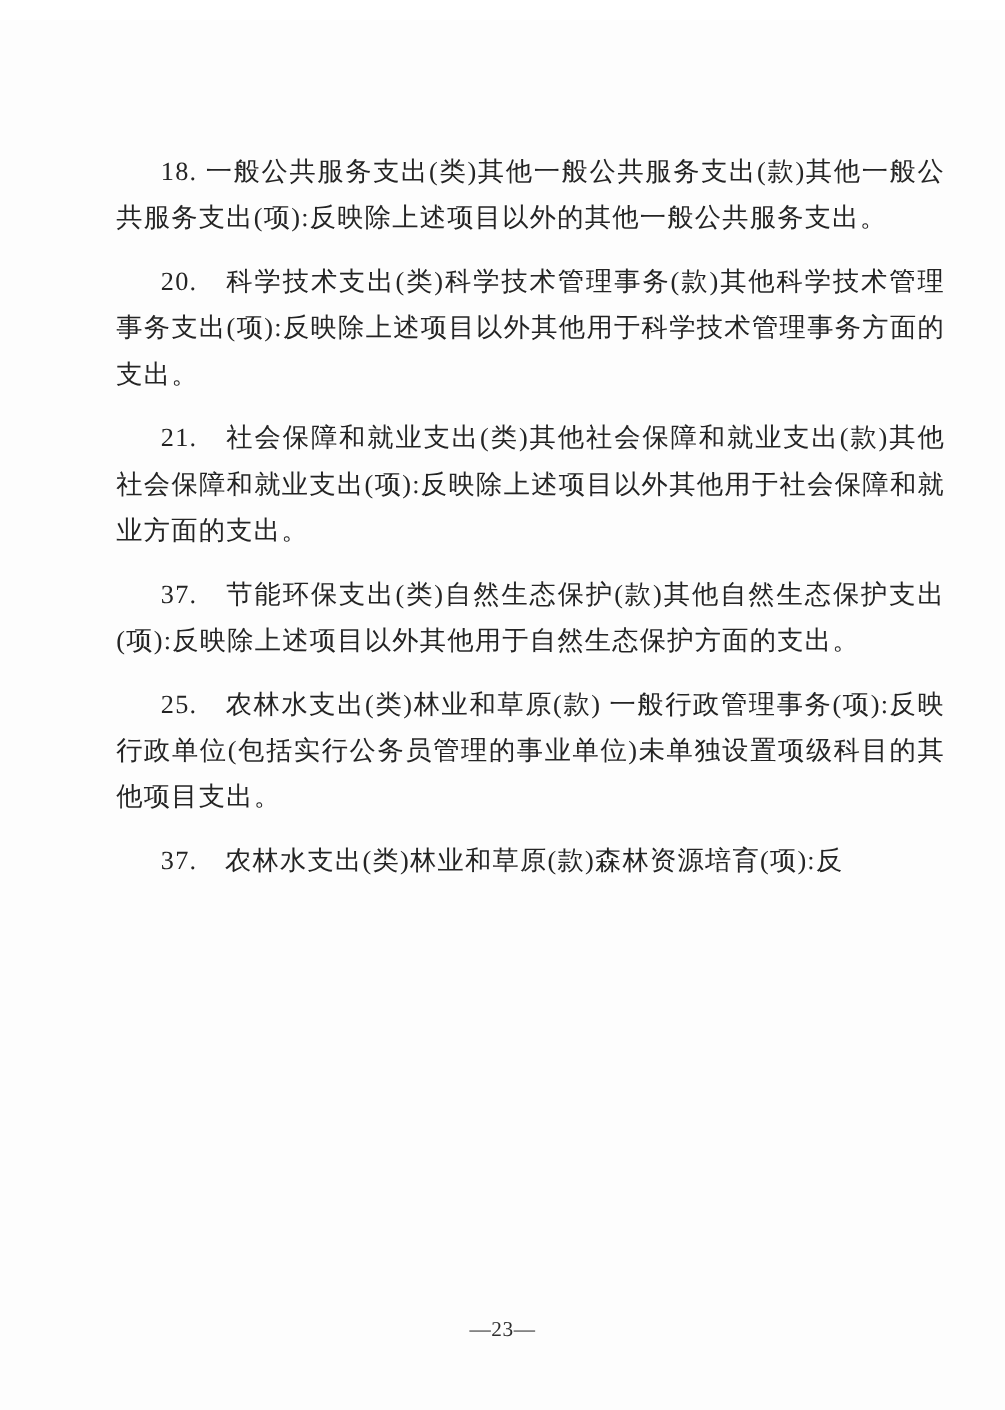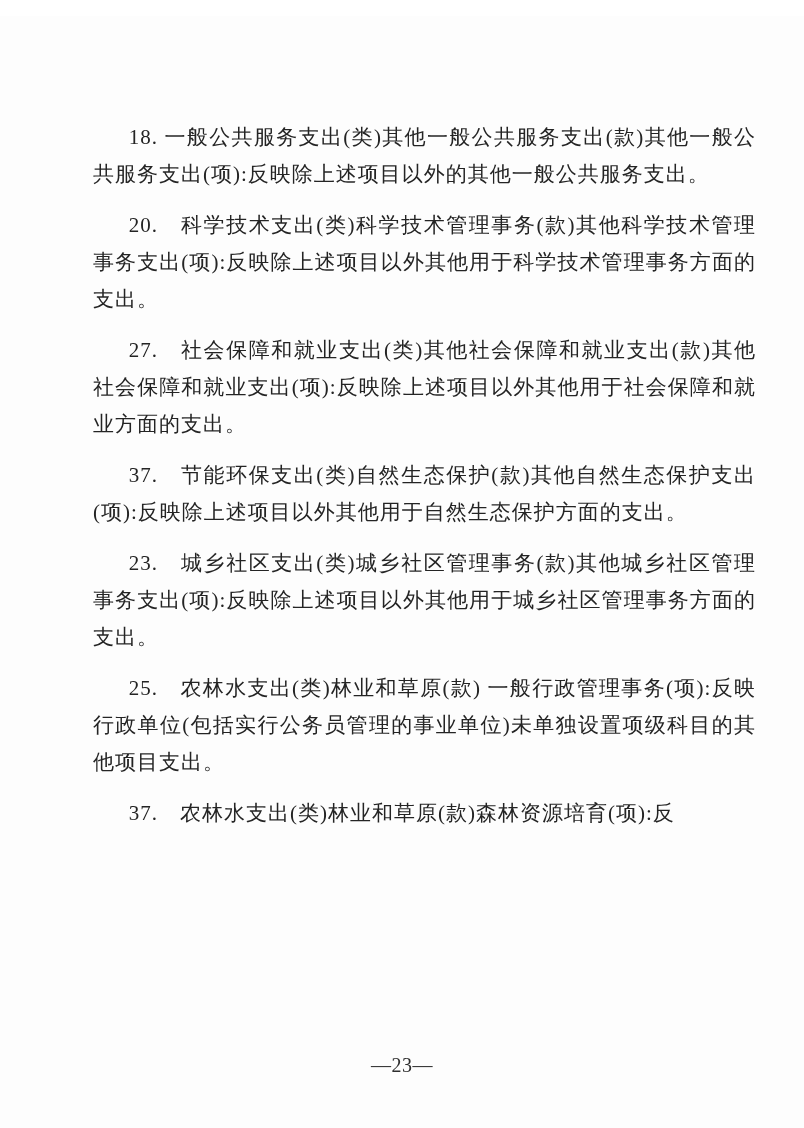--- a/index.html
+++ b/index.html
@@ -32,32 +32,31 @@
     text-justify: inter-character;
     text-indent: 1.7em;
     word-break: break-all;
   }
   .page-footer {
     position: absolute;
     top: 1038px;
     left: 0;
     width: 100%;
     text-align: center;
-    font-size: 20px;
+    font-size: 17px;
     letter-spacing: 0.5px;
     color: #2e2e2e;
   }
 </style>
 </head>
 <body>
 
 <div class="page">
   <div class="content">
     <p>18. 一般公共服务支出(类)其他一般公共服务支出(款)其他一般公共服务支出(项):反映除上述项目以外的其他一般公共服务支出。</p>
     <p>20.　科学技术支出(类)科学技术管理事务(款)其他科学技术管理事务支出(项):反映除上述项目以外其他用于科学技术管理事务方面的支出。</p>
-    <p>27.　社会保障和就业支出(类)其他社会保障和就业支出(款)其他社会保障和就业支出(项):反映除上述项目以外其他用于社会保障和就业方面的支出。</p>
+    <p>21.　社会保障和就业支出(类)其他社会保障和就业支出(款)其他社会保障和就业支出(项):反映除上述项目以外其他用于社会保障和就业方面的支出。</p>
     <p>37.　节能环保支出(类)自然生态保护(款)其他自然生态保护支出(项):反映除上述项目以外其他用于自然生态保护方面的支出。</p>
-    <p>23.　城乡社区支出(类)城乡社区管理事务(款)其他城乡社区管理事务支出(项):反映除上述项目以外其他用于城乡社区管理事务方面的支出。</p>
     <p>25.　农林水支出(类)林业和草原(款) 一般行政管理事务(项):反映行政单位(包括实行公务员管理的事业单位)未单独设置项级科目的其他项目支出。</p>
     <p>37.　农林水支出(类)林业和草原(款)森林资源培育(项):反</p>
   </div>
   <div class="page-footer">—23—</div>
 </div>
 
 </body></html>

